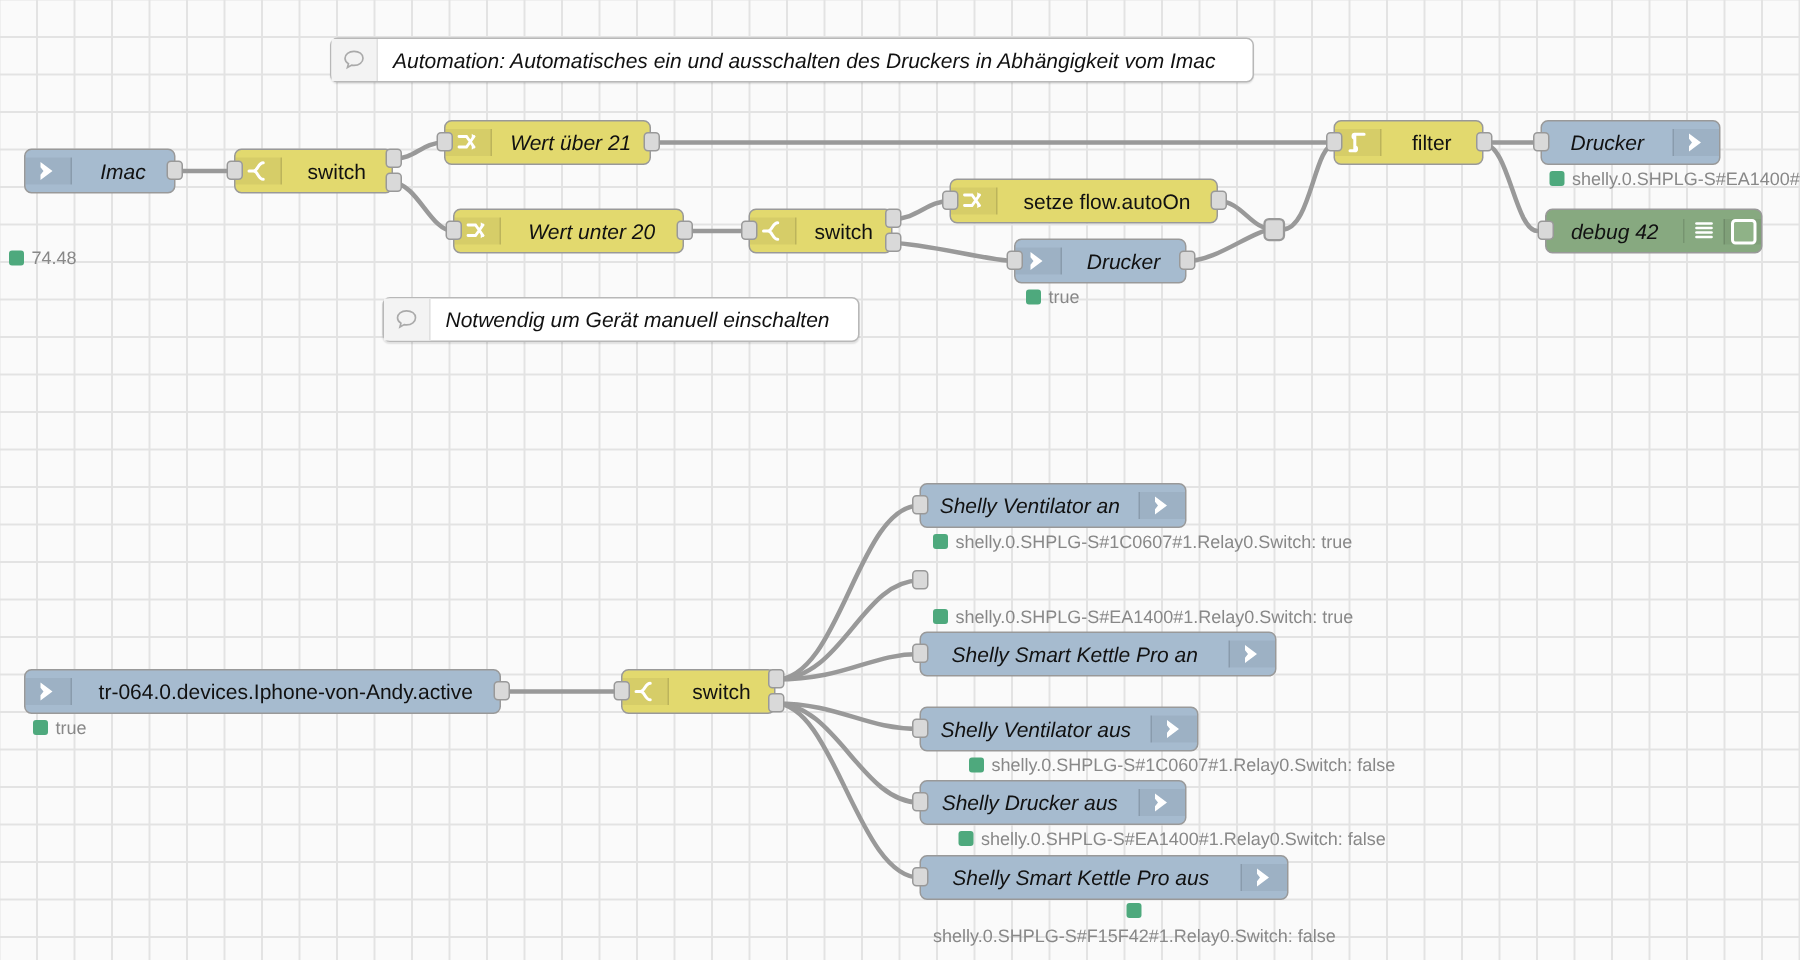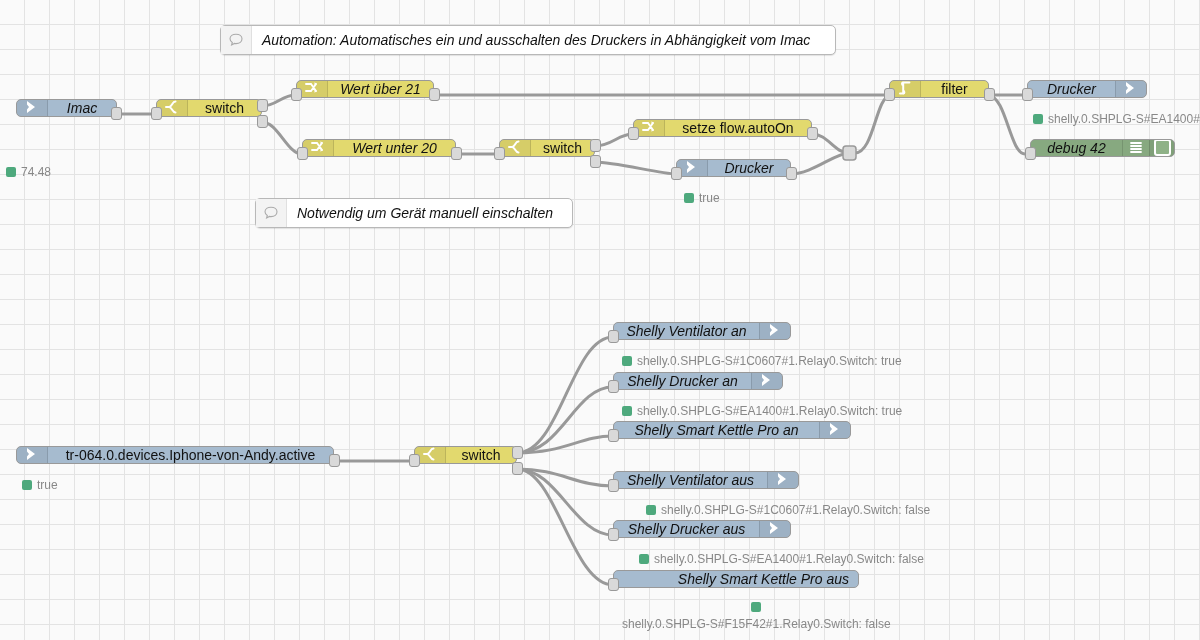--- a/index.html
+++ b/index.html
@@ -18,22 +18,22 @@
     background-position:-1px -1px;
   }
   #wires{position:absolute;left:0;top:0;width:1200px;height:640px;pointer-events:none;}
 
   
   .node{
     position:absolute;
     box-sizing:border-box;
     border:1px solid #999999;
     border-radius:5px;
-    display:flex;align-items:flex-end;
-    height:18px;
+    display:flex;align-items:center;
+    height:30px;
     overflow:hidden;
   }
   .node.blue{background:#a6bbcf;}
   .node.yellow{background:#e2d96e;}
   .node.green{background:#87a980;}
 
   .node .icon-box{
     width:30px;flex:0 0 30px;
     display:flex;align-items:center;justify-content:center;
     background:rgba(0,0,0,0.05);
@@ -338,28 +338,20 @@
         <path d="M4 3 L12 9 L4 15 L4 11.5 L6 9 L4 6.5 Z" fill="#fff"></path>
       </svg>
     </div>
   </div>
   <div class="port" style="left:608px;top:330px;"></div>
   <div class="status" style="left:622px;top:354px;">
     <span class="dot green"></span>
     <span>shelly.0.SHPLG-S#1C0607#1.Relay0.Switch: true</span>
   </div>
 
-  <div class="node blue" style="left:613px;top:372px;width:170px;">
-    <div class="label italic">Shelly Drucker an</div>
-    <div class="icon-box right sep-left">
-      <svg width="18" height="18" viewBox="0 0 18 18">
-        <path d="M4 3 L12 9 L4 15 L4 11.5 L6 9 L4 6.5 Z" fill="#fff"></path>
-      </svg>
-    </div>
-  </div>
   <div class="port" style="left:608px;top:380px;"></div>
   <div class="status" style="left:622px;top:404px;">
     <span class="dot green"></span>
     <span>shelly.0.SHPLG-S#EA1400#1.Relay0.Switch: true</span>
   </div>
 
   <div class="node blue" style="left:613px;top:421px;width:238px;">
     <div class="label italic">Shelly Smart Kettle Pro an</div>
     <div class="icon-box right sep-left">
       <svg width="18" height="18" viewBox="0 0 18 18">
@@ -390,21 +382,21 @@
         <path d="M4 3 L12 9 L4 15 L4 11.5 L6 9 L4 6.5 Z" fill="#fff"></path>
       </svg>
     </div>
   </div>
   <div class="port" style="left:608px;top:528px;"></div>
   <div class="status" style="left:622px;top:552px;padding-left:17px;">
     <span class="dot green"></span>
     <span>shelly.0.SHPLG-S#EA1400#1.Relay0.Switch: false</span>
   </div>
 
-  <div class="node blue" style="left:613px;top:570px;width:246px;flex-direction:column;">
+  <div class="node blue" style="left:613px;top:570px;width:246px;">
     <div class="label italic">Shelly Smart Kettle Pro aus</div>
     <div class="icon-box right sep-left">
       <svg width="18" height="18" viewBox="0 0 18 18">
         <path d="M4 3 L12 9 L4 15 L4 11.5 L6 9 L4 6.5 Z" fill="#fff"></path>
       </svg>
     </div>
   </div>
   <div class="port" style="left:608px;top:578px;"></div>
   <div class="status" style="left:622px;top:602px;flex-direction:column;">
     <span class="dot green"></span>

